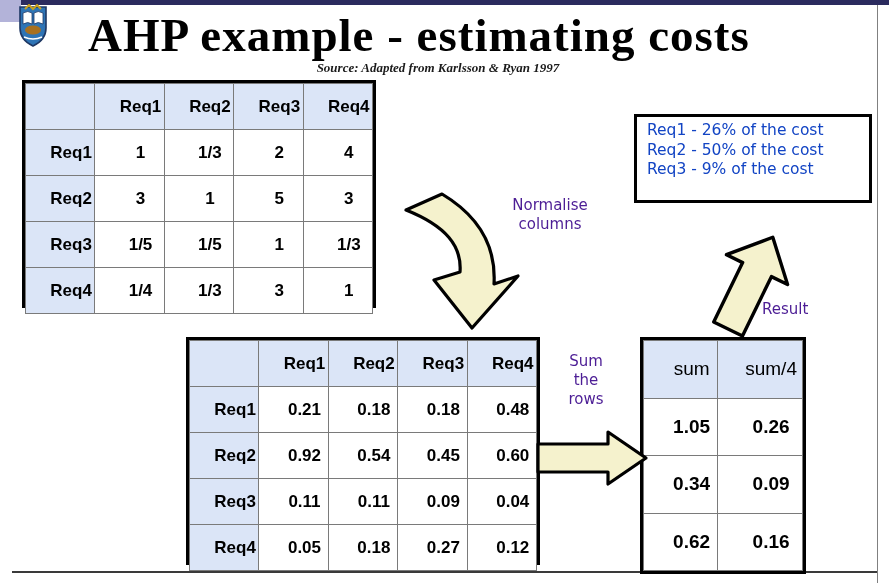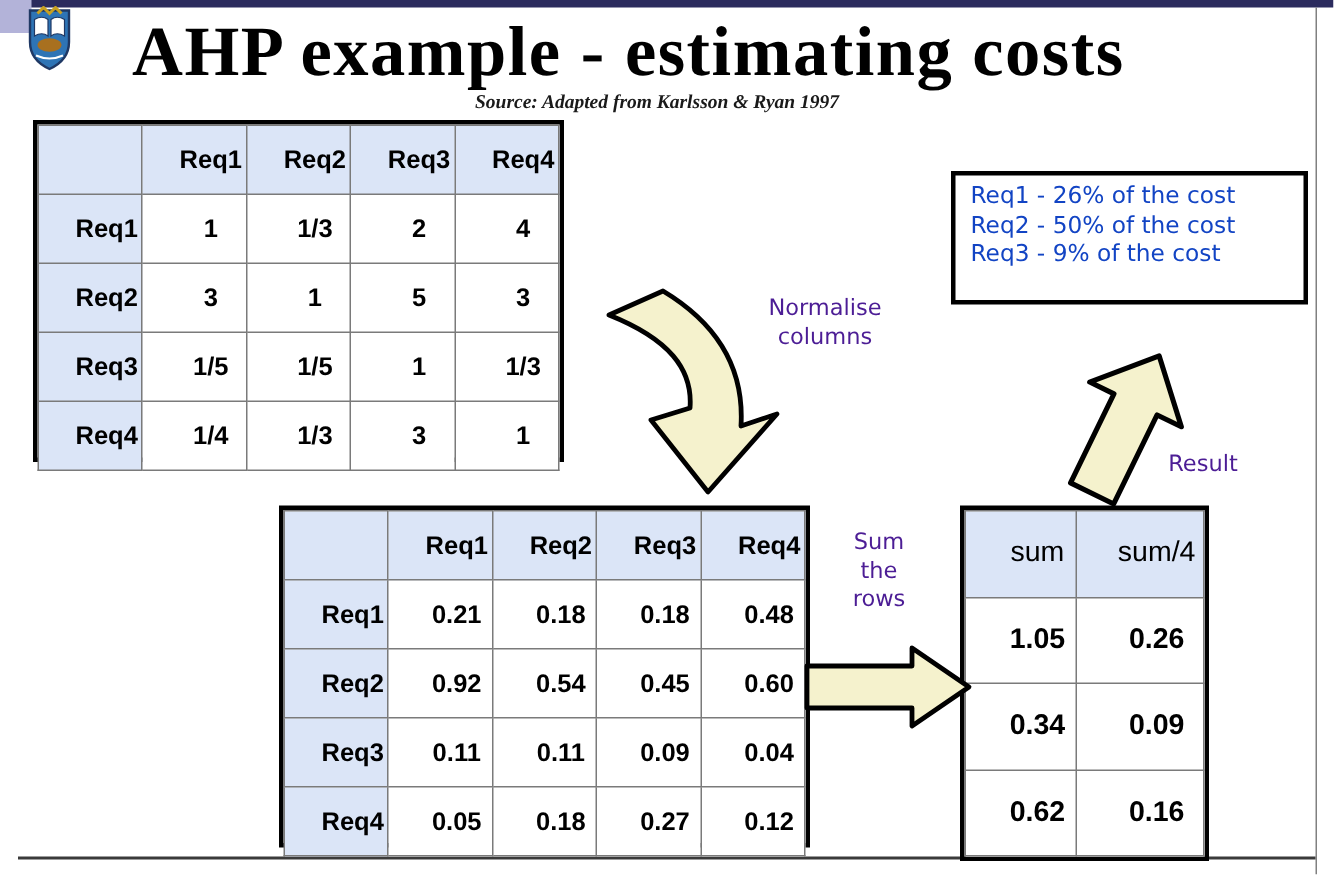--- a/index.html
+++ b/index.html
@@ -63,21 +63,21 @@
              padding:4px 16px 0 10px;box-sizing:border-box;}
   #resultbox .rline{font-family:"DejaVu Sans",sans-serif;
                     font-size:15.5px;color:#1244c4;line-height:19.5px;
                     white-space:nowrap;font-weight:400;}
 
   
   .anno{position:absolute;font-family:"DejaVu Sans",sans-serif;
         color:#4c1d95;font-size:15px;line-height:19px;text-align:center;}
   #anno-normalise{left:490px;top:196px;width:120px;}
   #anno-sum{left:556px;top:352px;width:60px;}
-  #anno-result{left:762px;top:300px;width:80px;text-align:center;}
+  #anno-result{left:762px;top:300px;width:80px;text-align:left;}
 
   
   .arrow{position:absolute;}
   .arrow svg{display:block;overflow:visible;}
 </style>
 </head>
 <body>
 
 <div id="slide">
 

